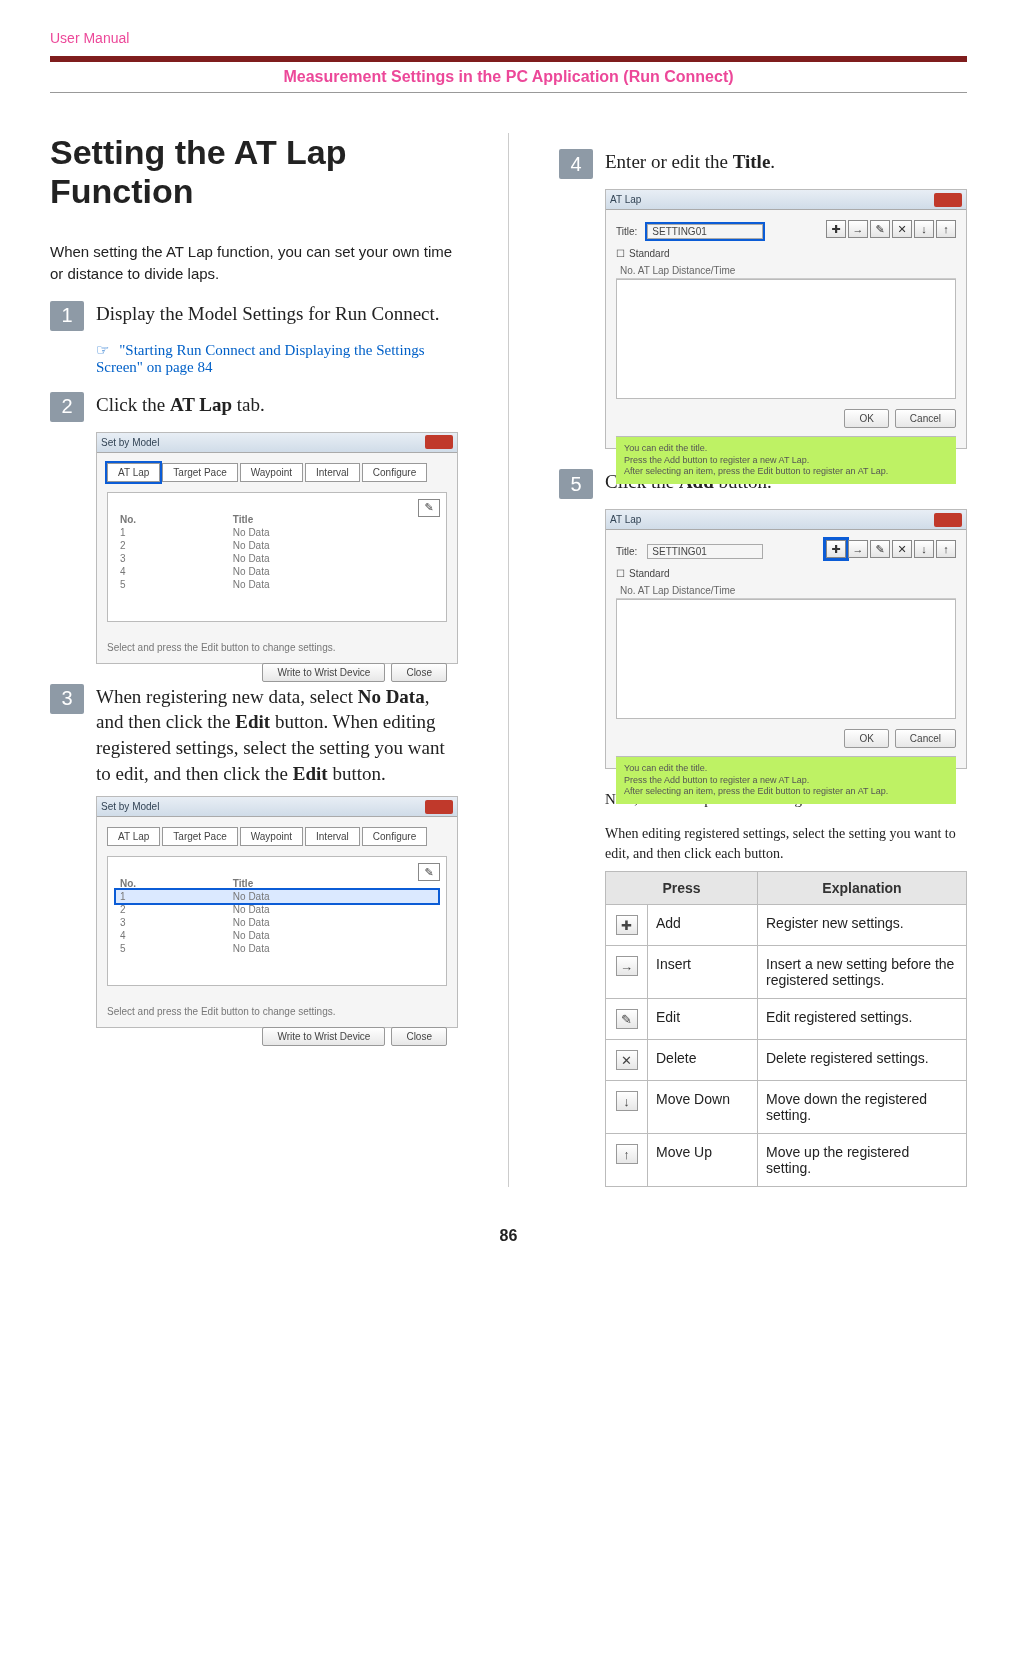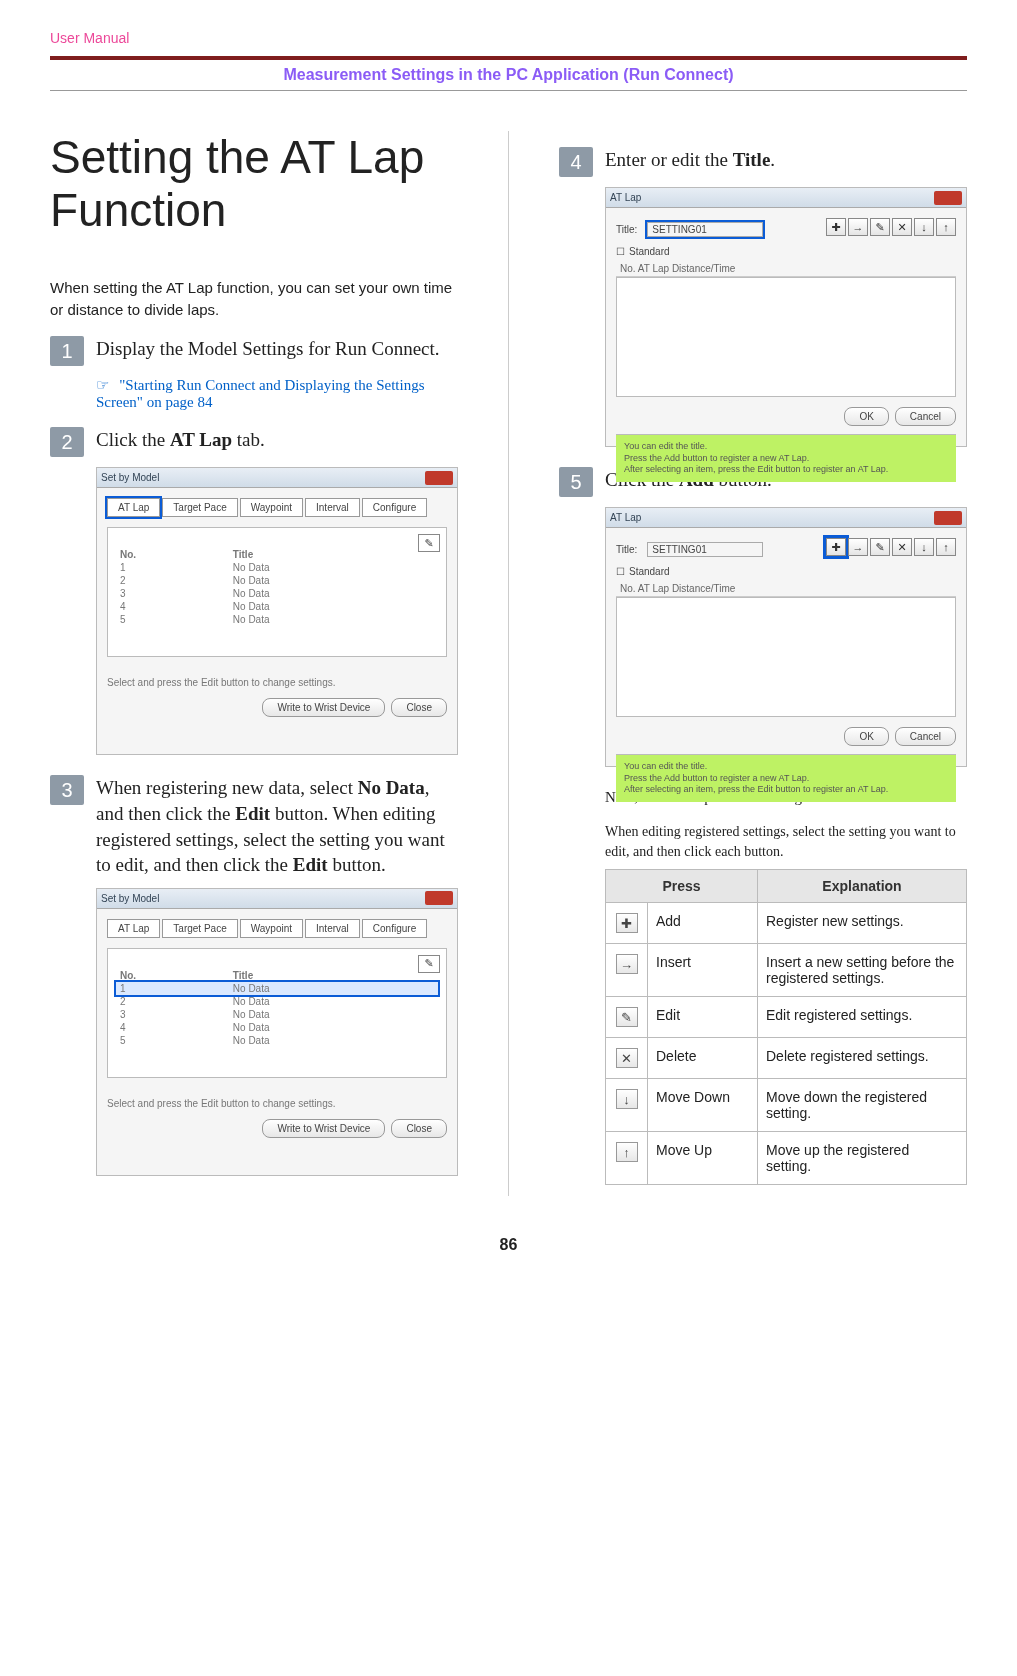--- a/index.html
+++ b/index.html
@@ -1,48 +1,48 @@
 <!DOCTYPE html>
 <html><head>
 <meta charset="utf-8">
 <style>
   * { box-sizing: border-box; margin: 0; padding: 0; }
   body { font-family: "Segoe UI", Arial, sans-serif; color: #222; background: #fff; width: 1017px; margin: 0 auto; padding: 30px 50px 40px; }
   .header-label { font-size: 14px; color: #ec4899; margin-bottom: 10px; }
-  .section-header { font-size: 16px; font-weight: 600; text-align: center; color: #8b5cf6; border-top: 4px solid #7f1d1d; border-bottom: 1px solid #999; padding: 6px 0; margin-bottom: 40px; }
+  .section-header { font-size: 16px; font-weight: 600; text-align: center; color: #ec4899; border-top: 6px solid #7f1d1d; border-bottom: 1px solid #999; padding: 6px 0; margin-bottom: 40px; }
   .columns { display: flex; gap: 50px; }
   .col { flex: 1; min-width: 0; }
   .divider { width: 1px; background: #ccc; }
-  h1 { font-size: 46px; font-weight: 400; line-height: 1.15; margin-bottom: 40px; }
+  h1 { font-size: 34px; font-weight: 700; line-height: 1.15; margin-bottom: 30px; }
   h2 { font-size: 24px; font-weight: 700; margin: 28px 0 16px; border-top: 2px solid #333; padding-top: 10px; }
   .intro { font-size: 15px; line-height: 1.45; margin-bottom: 12px; }
   .step { display: flex; margin: 16px 0 10px; }
   .step-num { flex: 0 0 34px; height: 30px; background: #8e9aa6; color: #fff; font-size: 20px; font-weight: 400; display: flex; align-items: center; justify-content: center; border-radius: 2px; margin-right: 12px; }
   .step-text { font-family: "Georgia", serif; font-size: 19px; line-height: 1.35; }
   .step-sub { font-family: "Georgia", serif; font-size: 14px; line-height: 1.45; margin: 8px 0 12px 46px; }
   .link { color: #0060c8; font-size: 15px; margin: 6px 0 14px 46px; font-family: Georgia, serif; }
   .link-icon { margin-right: 6px; }
   .screenshot { margin: 4px 0 20px 46px; border: 1px solid #bbb; background: #f5f5f5; position: relative; }
-  .screenshot.sm { height: 288px; }
+  .screenshot.sm { height: 232px; }
   .screenshot.med { height: 260px; }
   .dlg-titlebar { height: 20px; background: linear-gradient(#e8eef5,#d0dce8); border-bottom: 1px solid #aaa; display: flex; align-items: center; padding: 0 4px; font-size: 10px; color: #345; }
   .dlg-close { margin-left: auto; width: 28px; height: 14px; background: #c0392b; border-radius: 2px; }
   .dlg-body { padding: 10px; font-size: 10px; color: #444; }
   .tabs-row { display: flex; gap: 2px; margin-bottom: 10px; }
   .tab { background: #fff; border: 1px solid #999; padding: 3px 10px; font-size: 10px; }
   .tab.first { position: relative; }
   .tab.first.hi { outline: 2px solid #0b5cd6; }
   .panel { background: #fff; border: 1px solid #bbb; padding: 20px 8px 8px; min-height: 130px; position: relative; }
   .edit-btn { position: absolute; top: 6px; right: 6px; width: 22px; height: 18px; background: #fff; border: 1px solid #888; display:flex; align-items:center; justify-content:center; font-size:11px;}
   .mini-table { width: 100%; border-collapse: collapse; font-size: 10px; }
   .mini-table th, .mini-table td { text-align: left; padding: 1px 4px; color: #777; }
   .mini-row.hi { outline: 2px solid #0b5cd6; background: #dbe9ff; }
   .footer-note { font-size: 10px; color: #777; margin-top: 20px; }
   .dlg-buttons { display: flex; justify-content: flex-end; gap: 6px; margin-top: 10px; }
-  .dlg-btn { font-size: 10px; border: 1px solid #999; background: linear-gradient(#fff,#e7e7e7); padding: 3px 14px; border-radius: 8px; }
+  .dlg-btn { font-size: 10px; border: 1px solid #999; background: linear-gradient(#fff,#e7e7e7); padding: 3px 14px; border-radius: 2px; }
   .atlap-title-row { display:flex; align-items:center; gap:10px; margin-bottom:6px;}
   .atlap-title-input { border:1px solid #aaa; padding:1px 4px; font-size:10px; width:116px;}
   .std-check { display:flex; align-items:center; gap:4px; font-size:10px; margin-bottom:4px;}
   .toolbar-row { display:flex; justify-content:flex-end; gap:2px; margin-bottom:4px;}
   .tb-btn { width:20px; height:18px; border:1px solid #888; background:linear-gradient(#fff,#e5e5e5); display:flex; align-items:center; justify-content:center; font-size:11px; color:#333;}
   .tb-btn.hi { outline: 3px solid #0b5cd6; }
   .list-hdr { border-bottom:1px solid #ccc; font-size:10px; color:#666; padding:2px 4px; }
   .list-area { background:#fff; border:1px solid #bbb; min-height:120px; }
   .bottom-note { background:#bef264; font-size:9px; color:#555; padding:6px 8px; line-height:1.3; margin-top:8px; border-top:1px solid #bbb;}
   .next-text { font-family: Georgia, serif; font-size:15px; margin:14px 0 8px 46px; line-height:1.4;}

